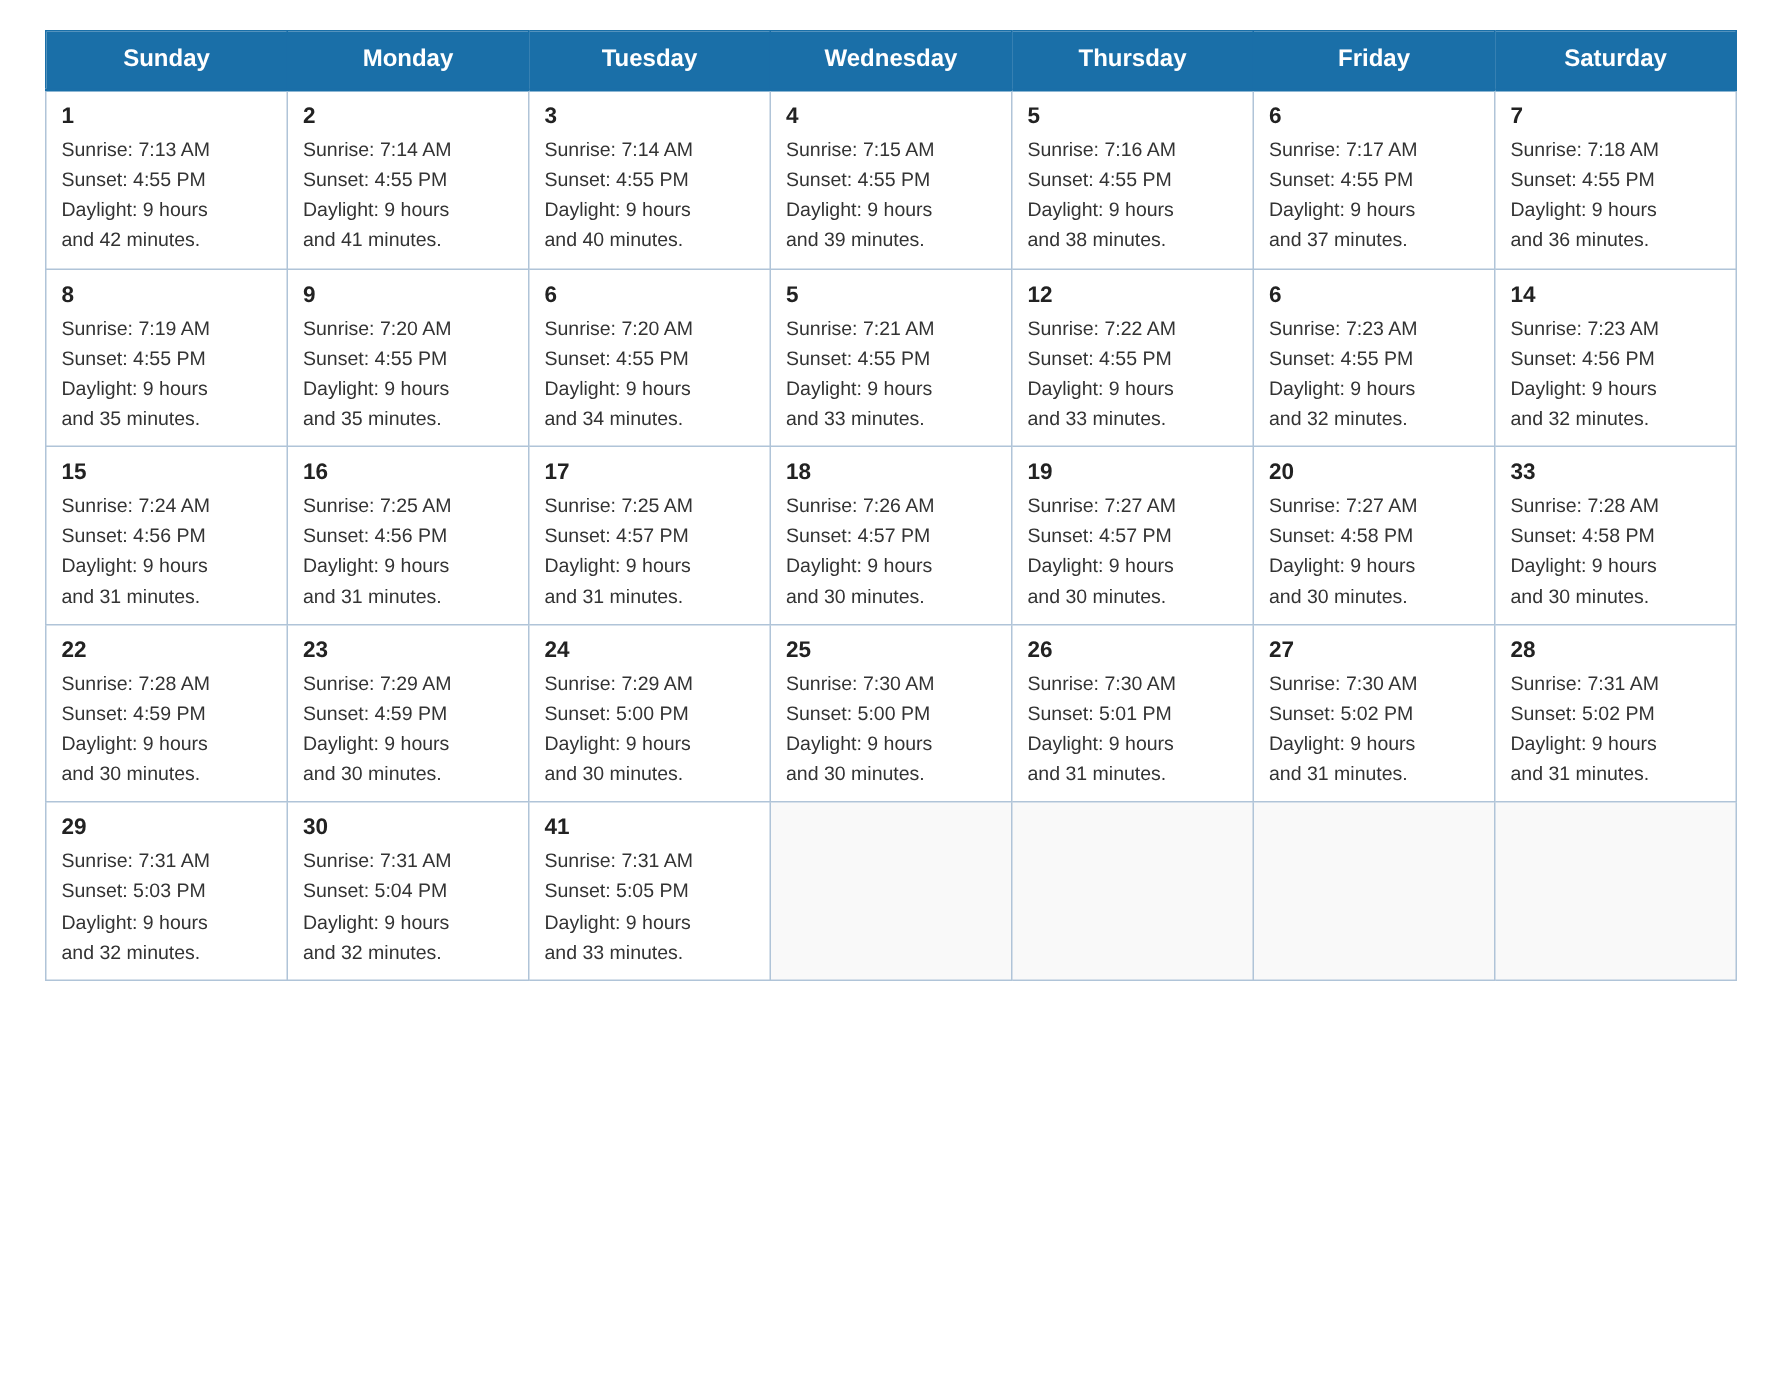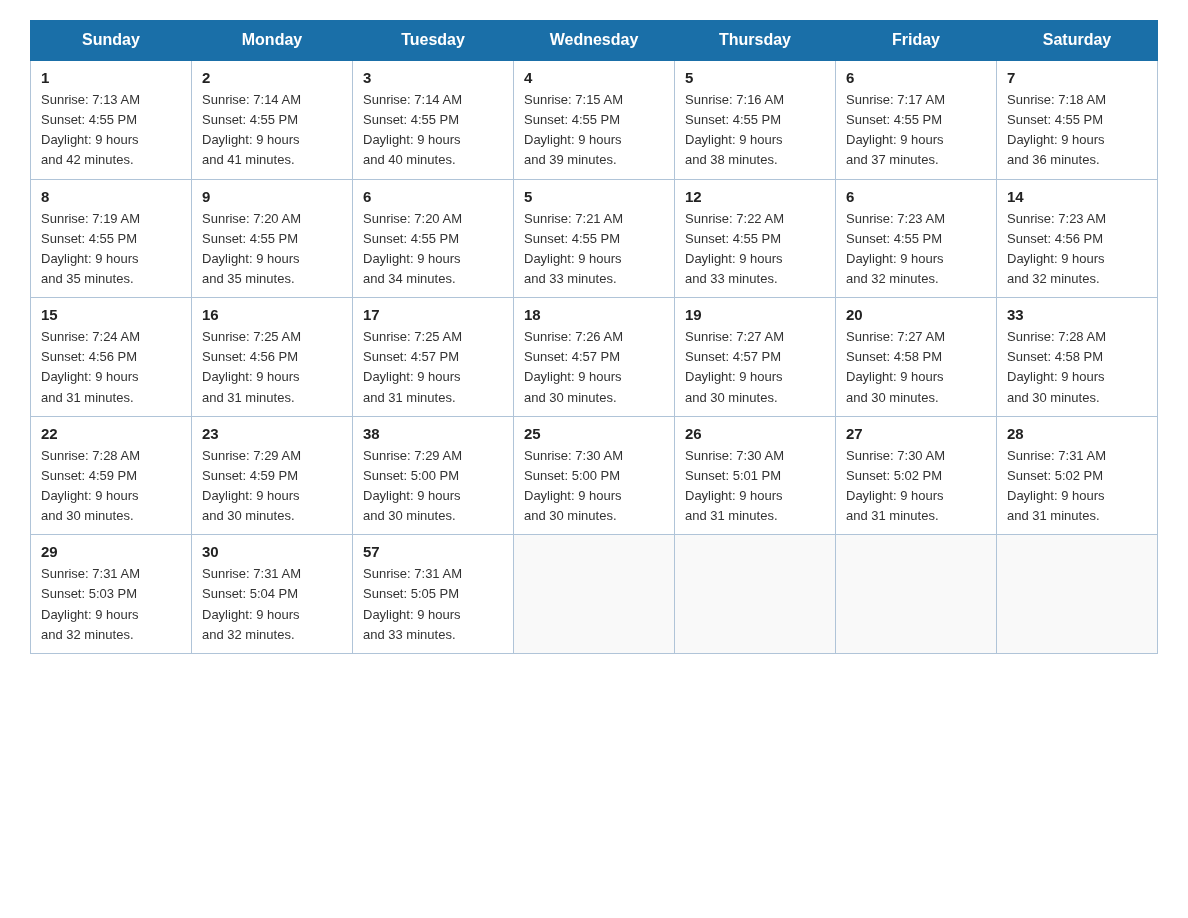--- a/index.html
+++ b/index.html
@@ -192,21 +192,21 @@
         <tr>
           <td>
             <span class="day-num">22</span>
             <div class="day-info">Sunrise: 7:28 AM<br>Sunset: 4:59 PM<br>Daylight: 9 hours<br>and 30 minutes.</div>
           </td>
           <td>
             <span class="day-num">23</span>
             <div class="day-info">Sunrise: 7:29 AM<br>Sunset: 4:59 PM<br>Daylight: 9 hours<br>and 30 minutes.</div>
           </td>
           <td>
-            <span class="day-num">38</span>
+            <span class="day-num">24</span>
             <div class="day-info">Sunrise: 7:29 AM<br>Sunset: 5:00 PM<br>Daylight: 9 hours<br>and 30 minutes.</div>
           </td>
           <td>
             <span class="day-num">25</span>
             <div class="day-info">Sunrise: 7:30 AM<br>Sunset: 5:00 PM<br>Daylight: 9 hours<br>and 30 minutes.</div>
           </td>
           <td>
             <span class="day-num">26</span>
             <div class="day-info">Sunrise: 7:30 AM<br>Sunset: 5:01 PM<br>Daylight: 9 hours<br>and 31 minutes.</div>
           </td>
@@ -222,21 +222,21 @@
         <tr>
           <td>
             <span class="day-num">29</span>
             <div class="day-info">Sunrise: 7:31 AM<br>Sunset: 5:03 PM<br>Daylight: 9 hours<br>and 32 minutes.</div>
           </td>
           <td>
             <span class="day-num">30</span>
             <div class="day-info">Sunrise: 7:31 AM<br>Sunset: 5:04 PM<br>Daylight: 9 hours<br>and 32 minutes.</div>
           </td>
           <td>
-            <span class="day-num">57</span>
+            <span class="day-num">41</span>
             <div class="day-info">Sunrise: 7:31 AM<br>Sunset: 5:05 PM<br>Daylight: 9 hours<br>and 33 minutes.</div>
           </td>
           <td class="empty"></td>
           <td class="empty"></td>
           <td class="empty"></td>
           <td class="empty"></td>
         </tr>
       </tbody>
   </table>
 </div>

